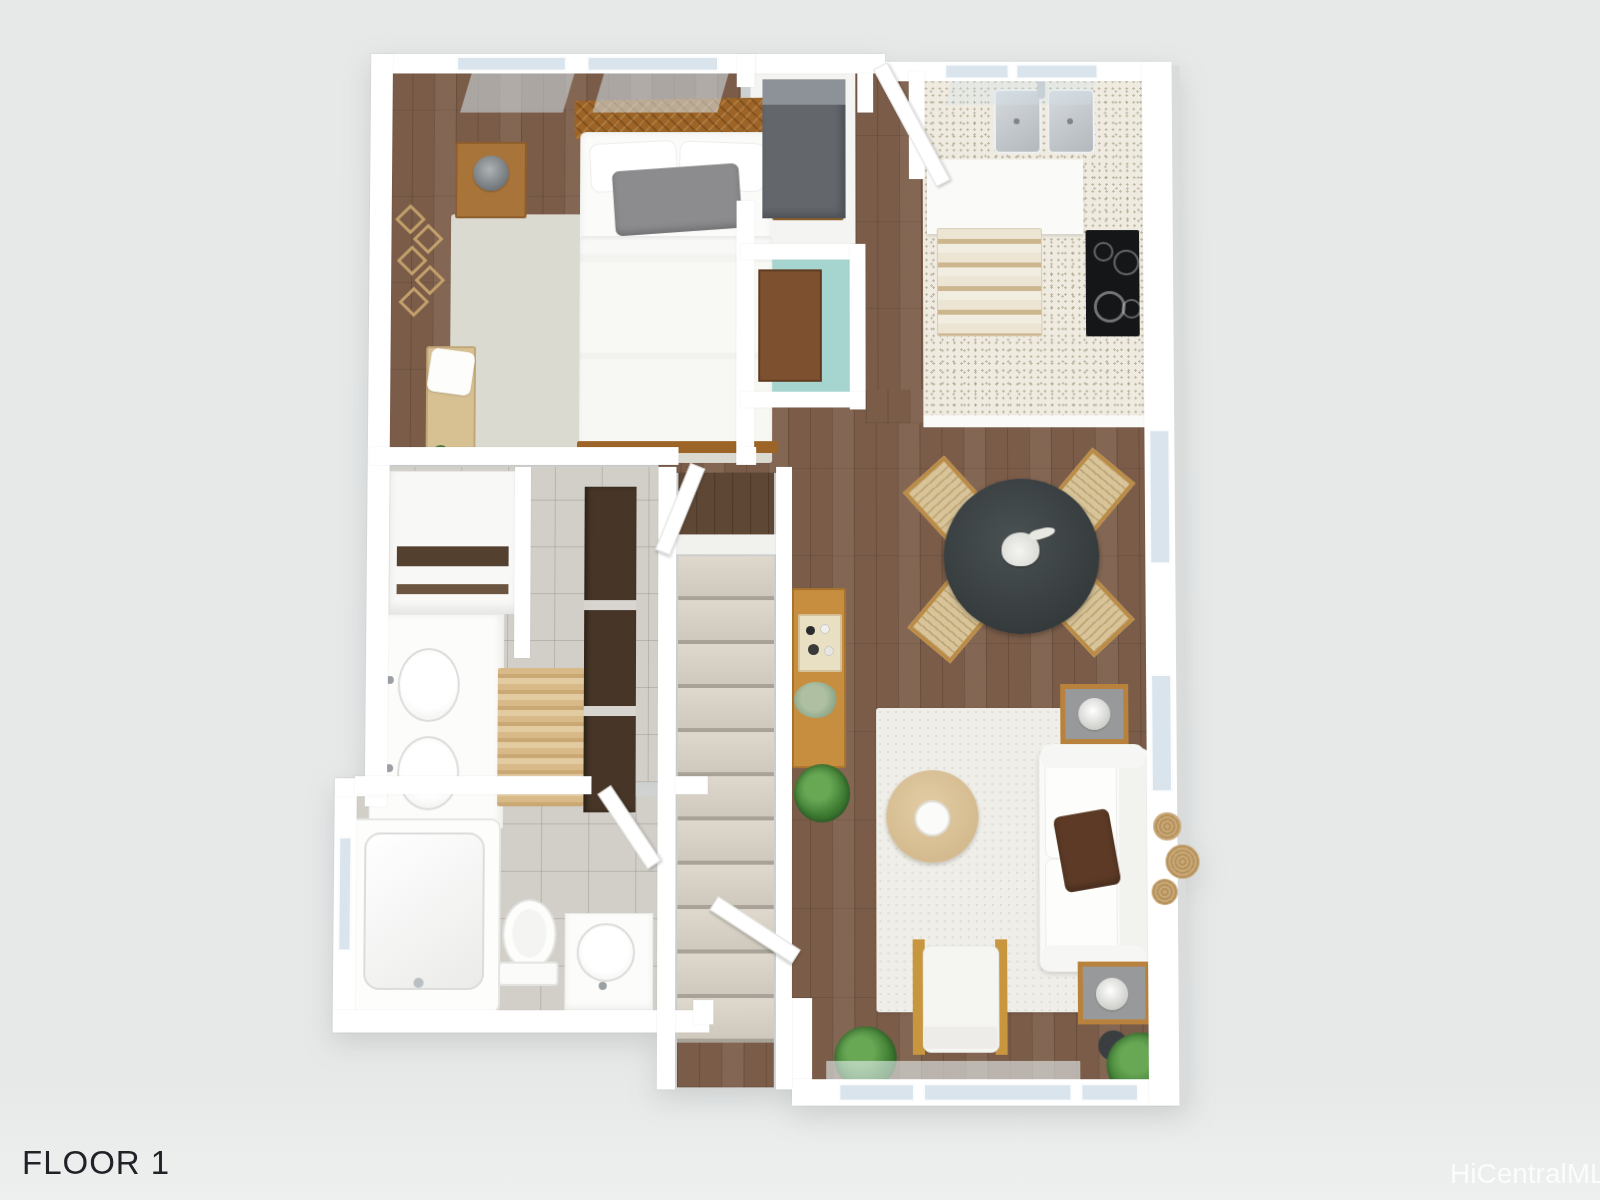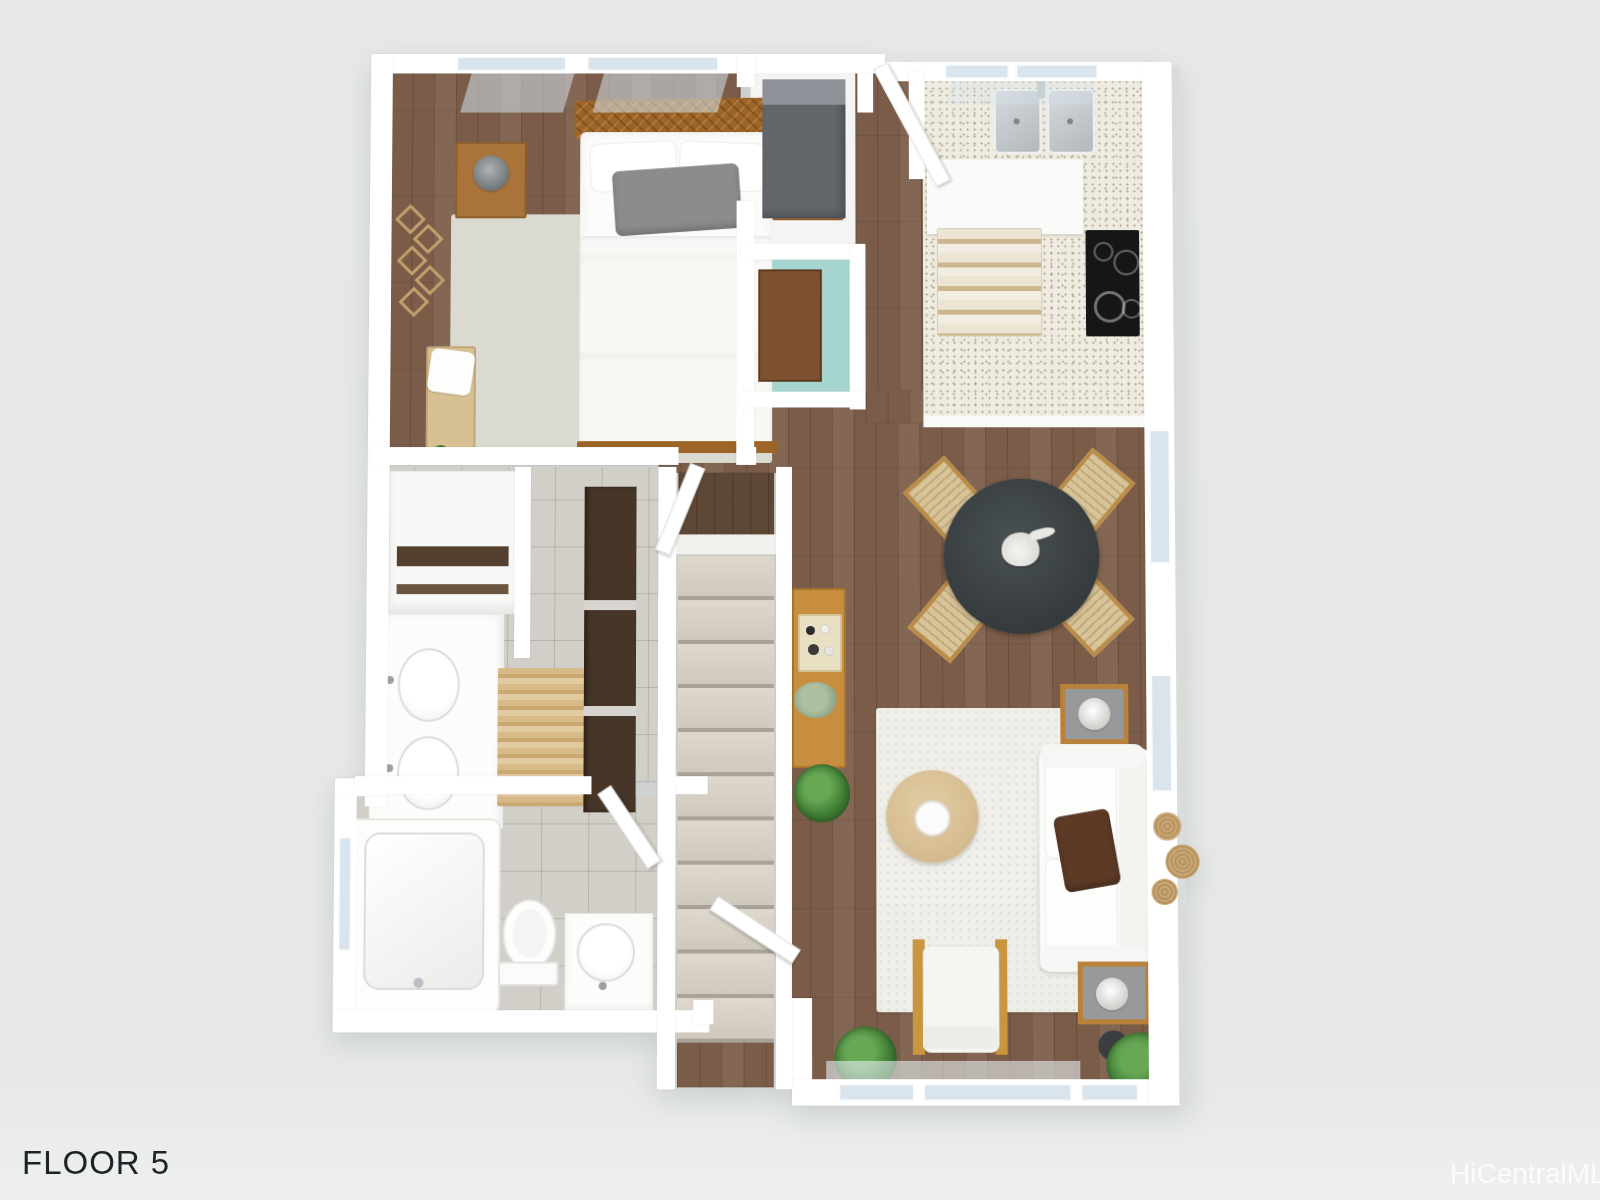--- a/index.html
+++ b/index.html
@@ -230,14 +230,14 @@
   <div class="leaf" style="left:690px;top:462px;width:14px;height:92px;transform:rotate(22deg);transform-origin:top left"></div>
   <div class="leaf" style="left:598px;top:794px;width:14px;height:88px;transform:rotate(-34deg);transform-origin:top left"></div>
   <div class="leaf" style="left:694px;top:946px;width:96px;height:14px;transform:rotate(33deg);transform-origin:100% 100%"></div>
 
   <div class="jute" style="left:1152px;top:812px;width:28px;height:28px"></div>
   <div class="jute" style="left:1164px;top:844px;width:34px;height:34px"></div>
   <div class="jute" style="left:1150px;top:878px;width:26px;height:26px"></div>
 
 </div>
 
-<div class="floor-label">FLOOR 5</div>
+<div class="floor-label">FLOOR 1</div>
 <div class="watermark">HiCentralMLS</div>
 
 </body></html>

